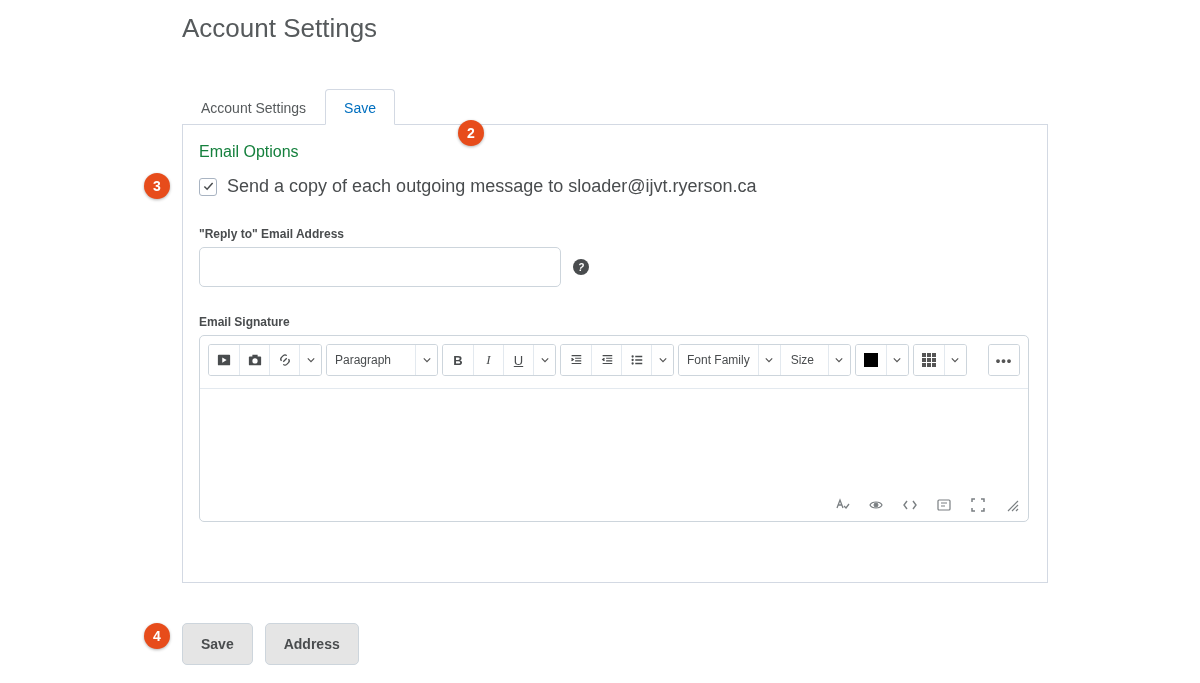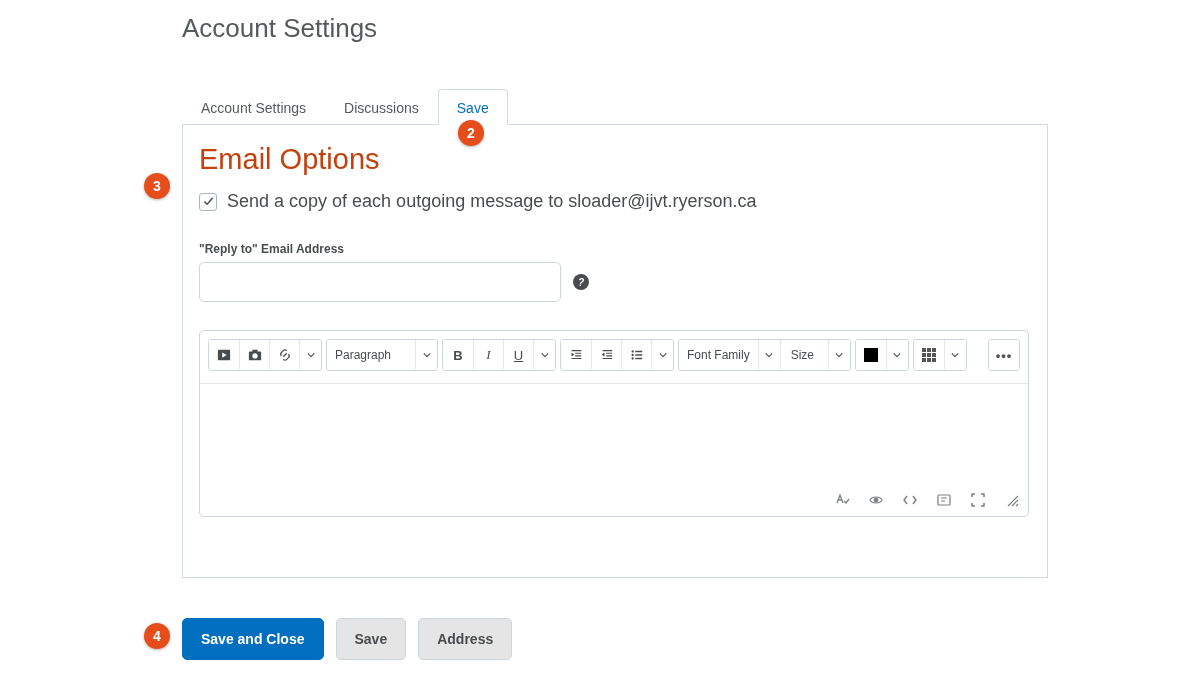--- a/index.html
+++ b/index.html
@@ -3,21 +3,21 @@
 <meta charset="utf-8">
 <style>
   html,body{margin:0;padding:0;background:#fff;font-family:"Segoe UI",Arial,Helvetica,sans-serif;color:#333;font-size:13px;}
   .page{position:relative;width:1160px;height:683px;margin:0 auto;box-sizing:border-box;}
   .card{position:relative;width:1064px;margin-left:0;margin-top:0;background:#fff;padding-left:162px;padding-right:0;}
   h1{font-size:26px;font-weight:400;color:#565a5c;margin:0;padding:13px 0 20px 0;}
   .tabs{display:flex;align-items:flex-end;margin-top:25px;margin-bottom:0;}
   .tab{padding:10px 18px 8px 18px;font-size:14px;color:#565a5c;border:1px solid transparent;cursor:pointer;}
   .tab.active{border:1px solid #d3d9e3;border-bottom:1px solid #fff;border-radius:4px 4px 0 0;position:relative;z-index:2;color:#006fbf;}
   .panel{border:1px solid #d3d9e3;margin-top:-1px;padding:18px 18px 60px 16px;position:relative;z-index:1;width:866px;box-sizing:border-box;}
-  h2{font-size:29px;font-weight:400;color:#c2410c;margin:0 0 15px 0;}
+  h2{font-size:16px;font-weight:400;color:#15803d;margin:0 0 15px 0;}
   .chk-row{display:flex;align-items:center;margin-bottom:30px;}
   .chk{width:16px;height:16px;border:1px solid #a9b4c2;border-radius:3px;display:flex;align-items:center;justify-content:center;background:#fff;cursor:pointer;}
   .chk svg{width:11px;height:11px;}
   .chk-label{padding-left:10px;font-size:18px;color:#494c4e;}
   .fld-label{font-size:12px;font-weight:600;color:#494c4e;margin-bottom:6px;}
   .input-row{display:flex;align-items:center;margin-bottom:28px;}
   input[type=text]{width:362px;height:40px;border:1px solid #cdd5dc;border-radius:5px;padding:0 10px;font-size:14px;box-sizing:border-box;}
   .help{width:16px;height:16px;border-radius:50%;background:#494c4e;color:#fff;display:flex;align-items:center;justify-content:center;font-size:10px;font-weight:bold;margin-left:12px;font-style:italic;}
   .editor{border:1px solid #cdd5dc;border-radius:5px;margin-top:6px;}
   .toolbar{display:flex;flex-wrap:wrap;align-items:center;padding:8px 8px 12px 8px;border-bottom:1px solid #e3e9ef;gap:4px;}
@@ -44,21 +44,20 @@
 </style>
 </head>
 <body>
 
 <div class="page">
   <div class="card">
     <h1>Account Settings</h1>
 
     <div class="tabs">
       <div class="tab">Account Settings</div>
-      <div class="tab">Discussions</div>
       <div class="tab active">Save</div>
     </div>
 
     <div class="panel">
       <h2>Email Options</h2>
 
       <div class="chk-row">
         <div class="chk">
           <svg viewBox="0 0 16 16">
               <path d="M2 8 L6 12 L14 3" stroke="#494c4e" stroke-width="2.2" fill="none"></path>
@@ -66,20 +65,21 @@
         </div>
         <span class="chk-label">Send a copy of each outgoing message to sloader@ijvt.ryerson.ca</span>
       </div>
 
       <div class="fld-label">"Reply to" Email Address</div>
       <div class="input-row">
         <input type="text" value="" style="">
         <span class="help">?</span>
       </div>
 
+      <div class="fld-label">Email Signature</div>
 
       <div class="editor">
         <div class="toolbar">
           <div class="grp">
             <div class="btn">
               <svg viewBox="0 0 16 16">
                   <rect x="1" y="2" width="14" height="12" rx="1" fill="#494c4e"></rect>
                   <path d="M6 5 L11 8 L6 11 Z" fill="#fff"></path>
                 </svg>
             </div>
@@ -237,21 +237,20 @@
           <span class="ico">
             <svg viewBox="0 0 16 16">
                 <path d="M4 14 L14 4 M8 14 L14 8 M12 14 L14 12" stroke="#7a7f82" stroke-width="1.2" fill="none"></path>
               </svg>
           </span>
         </div>
       </div>
     </div>
 
     <div class="actions">
-      <div class="abtn primary">Save and Close</div>
       <div class="abtn">Save</div>
       <div class="abtn">Address</div>
     </div>
 
   </div>
 
   <div class="annot" style="top:120px;left:438px;">2</div>
   <div class="annot" style="top:173px;left:124px;">3</div>
   <div class="annot" style="top:623px;left:124px;">4</div>
 

